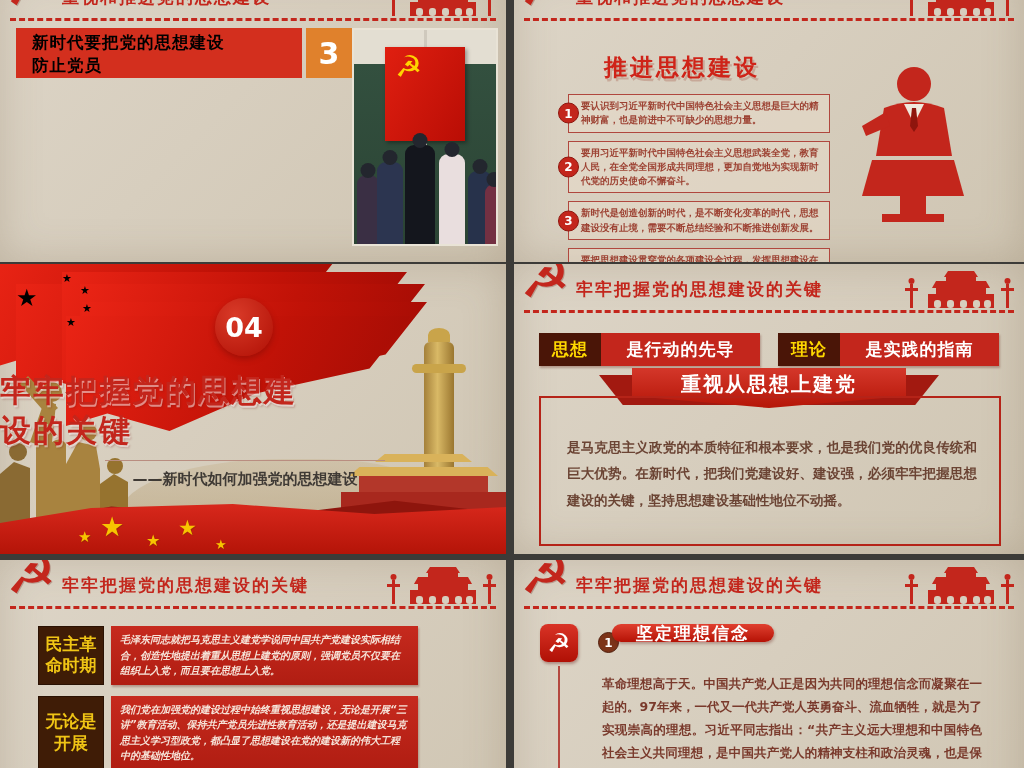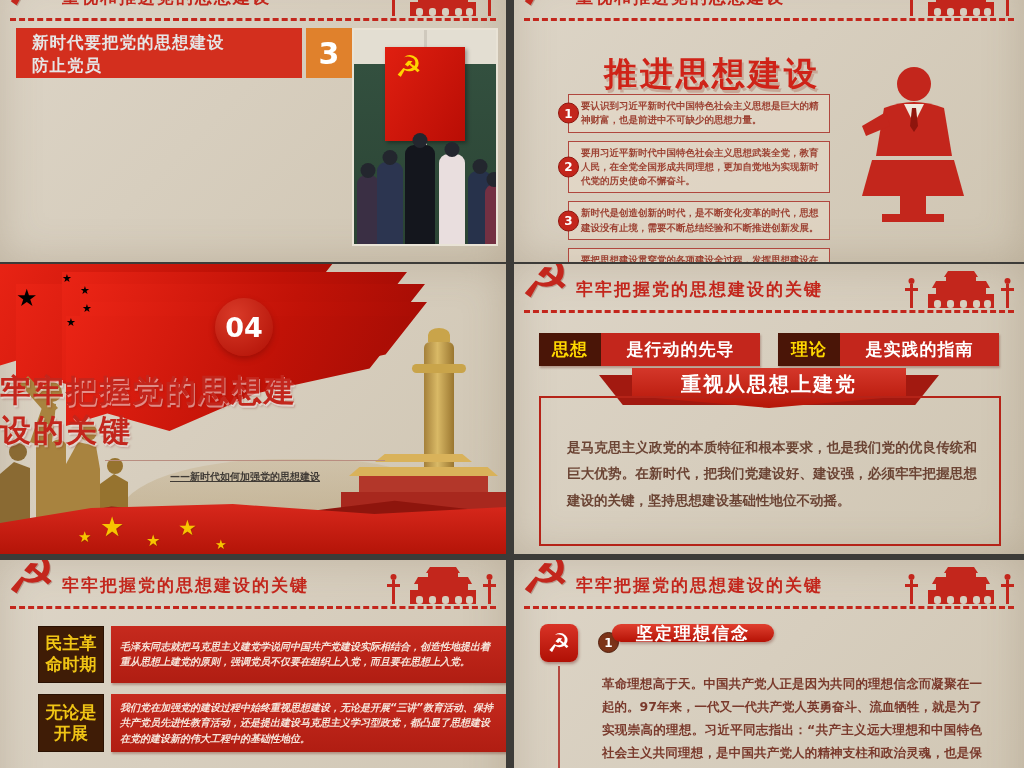--- a/index.html
+++ b/index.html
@@ -16,33 +16,33 @@
   .row3 { top:560px; height:290px; }
 
   
   .hdr { position:absolute; left:0; top:0; right:0; height:52px; }
   .hdr .emblem { position:absolute; left:6px; top:-14px; font-size:56px; line-height:1; color:#c3261c; text-shadow:1px 1px 0 rgba(90,10,5,.25); }
   .hdr .hline { position:absolute; left:10px; right:10px; top:46px; border-top:3px dashed #c3261c; }
   .hdr .htitle { position:absolute; left:62px; top:14px; font-size:17px; font-weight:bold; color:#c3261c; letter-spacing:2px; white-space:nowrap; }
   .hdr svg.tam { position:absolute; right:4px; top:4px; }
 
   
-  .s1-titleblock { position:absolute; left:16px; top:56px; width:286px; height:50px; background:#d32f1e; color:#e5e5e5; font-weight:bold; font-size:16.5px; line-height:1.4; padding:3px 0 0 16px; letter-spacing:1px; }
+  .s1-titleblock { position:absolute; left:16px; top:56px; width:286px; height:50px; background:#d32f1e; color:#000000; font-weight:bold; font-size:16.5px; line-height:1.4; padding:3px 0 0 16px; letter-spacing:1px; }
   .s1-num { position:absolute; left:306px; top:56px; width:46px; height:50px; background:#e0812c; color:#fff; font-weight:bold; font-size:30px; display:flex; align-items:center; justify-content:center; }
   .s1-body { position:absolute; left:16px; top:116px; width:330px; height:158px; border:1px dashed #c3261c; padding:8px 10px; font-size:12.5px; line-height:1.78; color:#6f4636; font-weight:bold; text-align:justify; }
   .s1-photo { position:absolute; left:352px; top:56px; right:8px; bottom:16px; background:#e3ded2; border:2px solid #e9e3d6; overflow:hidden; }
   .s1-board { position:absolute; left:0; right:0; top:16%; bottom:0; background:linear-gradient(#33503f,#2b4434); }
   .s1-pole { position:absolute; left:49%; top:0; width:3px; height:70%; background:#cfc9bd; }
   .s1-flag { position:absolute; left:22%; top:8%; width:56%; height:44%; background:linear-gradient(120deg,#e01f10,#b90d05); display:flex; align-items:flex-start; justify-content:flex-start; box-shadow:2px 2px 4px rgba(0,0,0,.35); }
   .s1-flag span { color:#ffd300; font-size:30px; margin:2px 0 0 10px; }
   .person { position:absolute; bottom:-4px; border-radius:9px 9px 0 0; }
   .person::before { content:""; position:absolute; left:50%; top:-12px; transform:translateX(-50%); width:15px; height:15px; border-radius:50%; background:#23262e; }
 
   
-  .s2-title { position:absolute; left:90px; top:80px; font-size:33px; font-weight:bold; color:#cf2318; letter-spacing:3px; text-shadow:2px 3px 0 rgba(140,30,15,.22); }
+  .s2-title { position:absolute; left:90px; top:80px; font-size:23px; font-weight:bold; color:#cf2318; letter-spacing:3px; text-shadow:2px 3px 0 rgba(140,30,15,.22); }
   .s2-items { position:absolute; left:54px; top:122px; width:262px; display:flex; flex-direction:column; gap:8px; }
   .s2-item { position:relative; border:1px solid #b0473e; background:rgba(236,222,203,.45); padding:4px 6px 4px 12px; font-size:9.5px; line-height:1.5; color:#9d4233; font-weight:bold; min-height:28px; }
   .s2-item .n { position:absolute; left:-11px; top:50%; transform:translateY(-50%); width:21px; height:21px; border-radius:50%; background:#c3261c; color:#fff; font-size:12px; font-weight:bold; display:flex; align-items:center; justify-content:center; border:1px solid #8e150d; }
   .s2-speaker { position:absolute; left:328px; top:92px; }
 
   
   .s3-flag { position:absolute; left:-8px; top:-6px; width:345px; height:125px; background:linear-gradient(115deg,#ea2415 0%,#c11207 55%,#9e0b04 100%); clip-path:polygon(0 0,100% 0,88% 42%,55% 62%,30% 92%,12% 78%,0 88%); }
   .s3-statue { position:absolute; left:0; bottom:0; }
   .s3-wall { position:absolute; left:120px; right:60px; bottom:40px; height:55px; background:linear-gradient(#c9b795,#b39b6f); opacity:.45; border-radius:50% 40% 0 0/100% 80% 0 0; }
   .s3-huabiao { position:absolute; right:52px; top:78px; width:30px; height:165px; background:linear-gradient(90deg,#a4803a,#d9b966 45%,#9a762f); border-radius:6px; }
@@ -53,34 +53,34 @@
   .s3-gate .mid { position:absolute; left:18px; right:18px; bottom:34px; height:16px; background:#b3372a; }
   .s3-gate .roof1 { position:absolute; left:8px; right:8px; bottom:50px; height:9px; background:#d9b25a; clip-path:polygon(0 100%,7% 0,93% 0,100% 100%); }
   .s3-gate .roof2 { position:absolute; left:34px; right:34px; bottom:64px; height:8px; background:#d9b25a; clip-path:polygon(0 100%,10% 0,90% 0,100% 100%); }
   .s3-gate .g { position:absolute; bottom:0; width:13px; height:16px; background:#5c1009; border-radius:6px 6px 0 0; }
   .s3-ribbon2 { position:absolute; left:0; right:0; bottom:0; height:58px; background:#8e150d; clip-path:polygon(0 55%,22% 18%,50% 38%,78% 8%,100% 30%,100% 100%,0 100%); }
   .s3-ribbon { position:absolute; left:0; right:0; bottom:0; height:50px; background:linear-gradient(#d8281c,#b41408); clip-path:polygon(0 38%,18% 8%,46% 0,74% 20%,100% 6%,100% 100%,0 100%); }
   .s3-rstar { position:absolute; color:#f7c400; text-shadow:1px 1px 0 rgba(120,60,0,.4); }
   .s3-circle { position:absolute; left:215px; top:34px; width:58px; height:58px; border-radius:50%; background:radial-gradient(circle at 35% 30%,#d93a28,#b01005); color:#fff; font-size:27px; font-weight:bold; display:flex; align-items:center; justify-content:center; box-shadow:0 3px 6px rgba(90,10,0,.35); }
   .s3-title { position:absolute; left:0; top:106px; width:490px; text-align:left; font-size:31px; font-weight:bold; color:#c3261c; letter-spacing:2px; line-height:1.3; text-shadow:1px 2px 0 rgba(255,255,255,.5),2px 3px 2px rgba(120,20,10,.25); }
   .s3-divider { position:absolute; left:105px; top:196px; width:280px; border-top:1px solid #b98d80; }
-  .s3-sub { position:absolute; left:0; top:206px; width:490px; text-align:center; font-size:10px; font-weight:bold; color:#3f3a35;text-decoration:underline; }
+  .s3-sub { position:absolute; left:0; top:206px; width:490px; text-align:center; font-size:15px; font-weight:bold; color:#3f3a35; }
 
   
   .s4-badges { position:absolute; left:25px; top:69px; width:460px; display:flex; gap:18px; }
   .badge { flex:1; display:flex; height:33px; box-shadow:1px 2px 2px rgba(90,20,10,.3); }
   .badge .term { width:62px; background:#4a1507; color:#ffd800; font-weight:bold; font-size:17px; display:flex; align-items:center; justify-content:center; letter-spacing:1px; }
   .badge .desc { flex:1; background:#c3261c; color:#fff; font-weight:bold; font-size:17px; display:flex; align-items:center; justify-content:center; letter-spacing:1px; }
   .s4-ribbonwrap { position:absolute; left:0; top:104px; width:510px; height:40px; }
   .s4-wings { position:absolute; left:85px; right:85px; top:7px; height:30px; background:#a21910; clip-path:polygon(0 0,100% 0,93% 100%,7% 100%); }
   .s4-bar { position:absolute; left:118px; right:118px; top:0; height:40px; background:linear-gradient(#d4372a,#b51608); clip-path:polygon(0 0,100% 0,100% 70%,50% 100%,0 70%); color:#fff; font-size:20px; font-weight:bold; letter-spacing:2px; text-align:center; line-height:32px; }
   .s4-body { position:absolute; left:25px; top:132px; width:462px; height:150px; border:2px solid #b52318; padding:36px 22px 10px 26px; font-size:13.5px; font-weight:bold; line-height:1.95; color:#6b4434; text-align:justify; }
 
   
-  .s5-rows { position:absolute; left:38px; top:66px; width:468px; display:flex; flex-direction:column; gap:11px; }
+  .s5-rows { position:absolute; left:38px; top:66px; width:380px; display:flex; flex-direction:column; gap:11px; }
   .s5-row { display:flex; gap:7px; }
   .s5-label { width:66px; background:#3f1c06; border:1px solid #2a1203; color:#f0c515; font-weight:bold; font-size:17px; line-height:1.25; padding:6px 4px; text-align:center; word-break:break-all; display:flex; align-items:center; justify-content:center; }
   .s5-text { flex:1; background:linear-gradient(#c62a1e,#b01d12); color:#f6e3d8; font-size:10px; font-weight:bold; line-height:1.55; padding:6px 9px; display:flex; align-items:center; box-shadow:1px 2px 2px rgba(90,20,10,.3);font-style:italic; }
 
   
   .s6-emblem { position:absolute; left:26px; top:64px; width:38px; height:38px; background:linear-gradient(#d93326,#b01005); border-radius:8px; color:#fff; font-size:26px; display:flex; align-items:center; justify-content:center; box-shadow:1px 2px 3px rgba(90,10,5,.35); }
   .s6-vline { position:absolute; left:44px; top:106px; bottom:0; width:2px; background:#b4483f; }
   .s6-numcircle { position:absolute; left:84px; top:72px; width:21px; height:21px; border-radius:50%; background:#7c3318; color:#fff; font-size:12px; font-weight:bold; display:flex; align-items:center; justify-content:center; border:1px solid #51200e; }
   .s6-pill { position:absolute; left:98px; top:64px; width:162px; height:18px; border-radius:17px; background:linear-gradient(#e04030,#b51205); color:#fff; font-size:17px; font-weight:bold; display:flex; align-items:center; justify-content:center; letter-spacing:2px; box-shadow:1px 2px 3px rgba(90,10,5,.3); }
   .s6-body { position:absolute; left:88px; top:112px; width:380px; font-size:12.5px; font-weight:bold; line-height:1.85; color:#7a3a2c; text-align:justify; }

